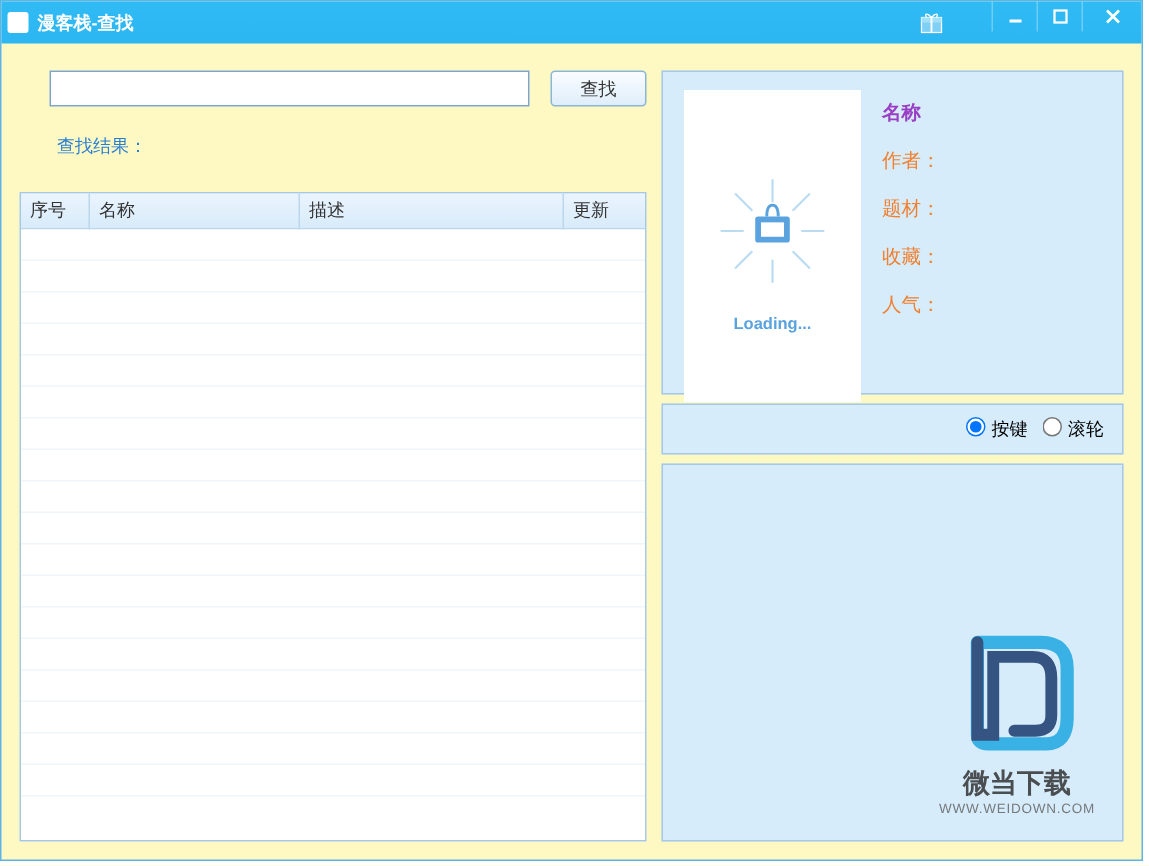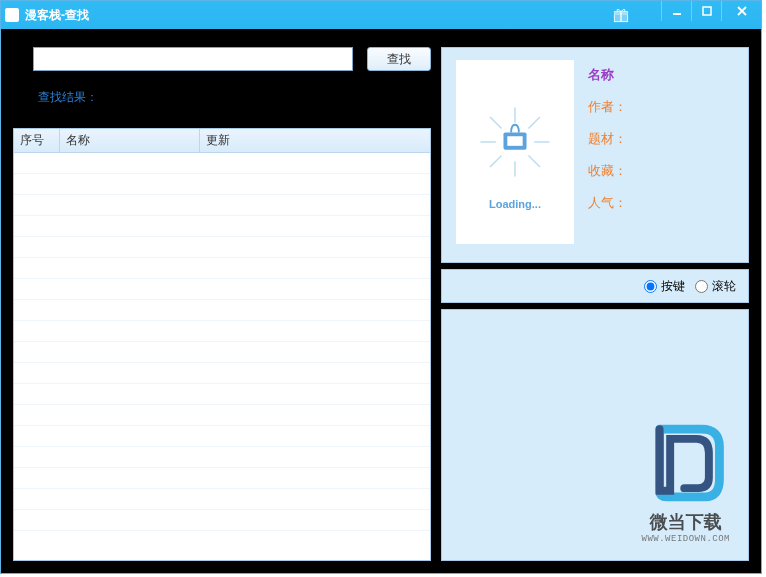--- a/index.html
+++ b/index.html
@@ -1,18 +1,18 @@
 <!DOCTYPE html>
 <html><head>
   <meta charset="utf-8">
   <style>
     * { margin: 0; padding: 0; box-sizing: border-box; font-family: "Microsoft YaHei", SimSun, Arial, sans-serif; }
     body { background: #fff; width: 766px; height: 577px; overflow: hidden; }
     
-    .window { width: 762px; height: 574px; border: 1px solid #5bb5e8; background: #000000; position: relative; }
+    .window { width: 762px; height: 574px; border: 1px solid #5bb5e8; background: #fef9c3; position: relative; }
     
     .titlebar { height: 28px; background: linear-gradient(to bottom, #30bbf5, #2cb6f2); display: flex; align-items: center; padding: 0 4px; position: relative; }
     .title-icon { width: 14px; height: 14px; background: #fff; margin-right: 6px; border-radius: 2px; }
     .title-text { color: #fff; font-size: 12px; font-weight: bold; }
     .win-controls { position: absolute; right: 0; top: 0; display: flex; }
     .win-btn { width: 30px; height: 20px; display: flex; align-items: center; justify-content: center; color: #fff; font-size: 12px; cursor: pointer; border-left: 1px solid rgba(255,255,255,0.3); }
     .win-btn.close { width: 40px; }
     .gift-icon { position: absolute; right: 130px; top: 4px; width: 20px; height: 20px; }
     
     .content { padding: 18px 12px 12px 12px; display: flex; gap: 10px; height: calc(100% - 28px); }
@@ -30,37 +30,37 @@
     .th { border-right: 1px solid #bcd6ec; padding: 15px 6px; height: 100%; display: flex; align-items: center; }
     .th:last-child { border-right: none; }
     .col-num { width: 46px; }
     .col-name { width: 140px; }
     .col-desc { width: 176px; }
     .col-update { flex: 1; }
     .tbody { flex: 1; background: #fff; overflow-y: auto; }
     .trow { display: flex; height: 21px; border-bottom: 1px solid #f0f5fa; font-size: 12px; }
     
     .info-box { border: 1px solid #a6c8e4; background: #d6ecfb; padding: 12px 14px; height: 216px; display: flex; gap: 14px; }
-    .thumb { width: 118px; height: 184px; background: #fff; display: flex; align-items: center; justify-content: center; }
+    .thumb { width: 118px; height: 208px; background: #fff; display: flex; align-items: center; justify-content: center; }
     .thumb-inner { width: 100%; height: 100%; display: flex; flex-direction: column; align-items: center; justify-content: center; }
     .loading-text { color: #5aa3de; font-size: 11px; margin-top: 8px; font-weight: bold; }
     .meta { display: flex; flex-direction: column; gap: 14px; font-size: 13px; padding-top: 6px; }
     .meta-name { color: #9a3fc4; font-weight: bold; }
     .meta-item { color: #f08030; }
     
     .radio-box { border: 1px solid #a6c8e4; background: #d6ecfb; height: 34px; display: flex; align-items: center; justify-content: flex-end; padding: 0 12px; gap: 10px; font-size: 12px; }
-    .radio-item { display: flex; align-items: center; gap: 4px; cursor: pointer; }
+    .radio-item { display: flex; align-items: flex-start; gap: 4px; cursor: pointer; }
     .radio-item input { cursor: pointer; }
     
     .lower-box { border: 1px solid #a6c8e4; background: #d6ecfb; flex: 1; position: relative; }
     
     .watermark { position: absolute; right: 18px; bottom: 16px; text-align: center; opacity: 0.85; }
     .watermark-logo { width: 88px; height: 88px; margin: 0 auto; }
     .watermark-text { font-size: 18px; font-weight: bold; color: #333; margin-top: 2px; }
-    .watermark-url { font-size: 9px; color: #666; letter-spacing: 0.5px; font-family: Liberation Mono, monospace; }
+    .watermark-url { font-size: 9px; color: #666; letter-spacing: 0.5px; }
     
     .loading-svg circle { fill: none; }
   </style>
 </head>
 <body>
 
 <div class="window">
   <div class="titlebar">
     <div class="title-icon"></div>
     <div class="title-text">漫客栈-查找</div>
@@ -96,20 +96,21 @@
     <div class="left-panel">
       <div class="search-row">
         <input class="search-input" type="text" value="" style="">
         <button class="search-btn">查找</button>
       </div>
       <div class="result-label">查找结果：</div>
       <div class="table-box">
         <div class="thead">
           <div class="th col-num">序号</div>
           <div class="th col-name">名称</div>
+          <div class="th col-desc">描述</div>
           <div class="th col-update">更新</div>
         </div>
         <div class="tbody">
           <div class="trow"></div>
           <div class="trow"></div>
           <div class="trow"></div>
           <div class="trow"></div>
           <div class="trow"></div>
           <div class="trow"></div>
           <div class="trow"></div>

